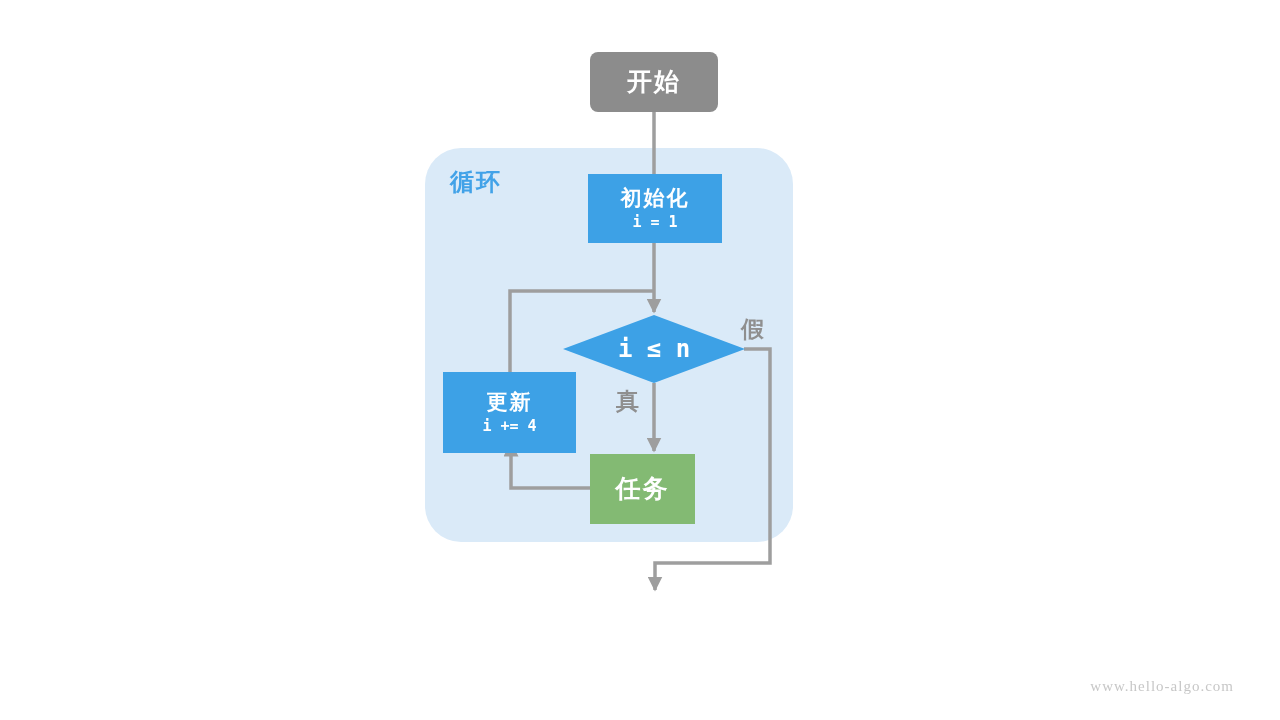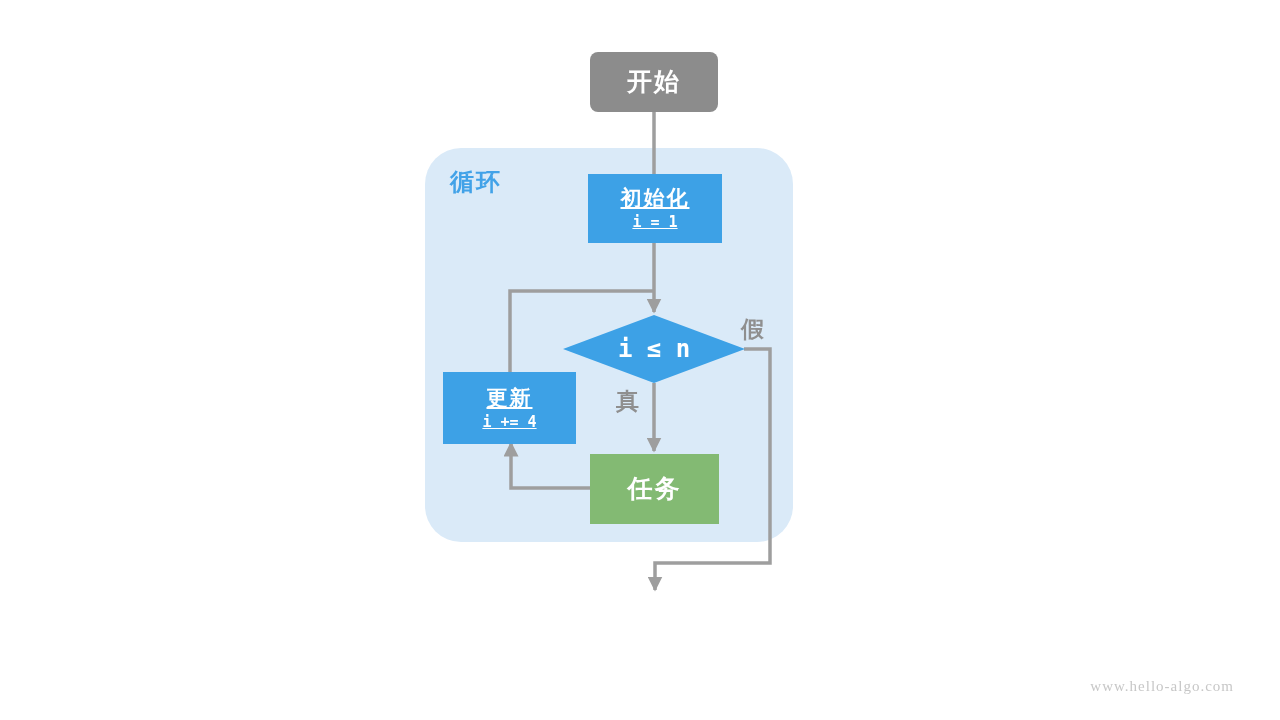--- a/index.html
+++ b/index.html
@@ -20,27 +20,27 @@
   
   #connectors{left:0;top:0;width:1280px;height:720px;pointer-events:none;}
   #connectors path{fill:none;stroke:var(--line);stroke-width:3.5px;}
   #arrowhead path{fill:var(--line);stroke:none;}
   
   .node{
     display:flex;flex-direction:column;align-items:center;justify-content:center;
     color:#fff;text-align:center;line-height:1.25;
   }
   .terminal{background:var(--gray);border-radius:8px;font-size:25px;font-weight:600;letter-spacing:2px;}
-  .process{background:var(--blue);font-weight:600;text-decoration:underline;}
+  .process{background:var(--blue);font-weight:600;}
   .process .cjk{font-size:21px;letter-spacing:2px;}
   .process .code{font-family:"DejaVu Sans Mono","Liberation Mono",monospace;font-size:15px;font-weight:700;margin-top:2px;}
   #start-node{left:590px;top:52px;width:128px;height:60px;}
   #init-node{left:588px;top:174px;width:134px;height:69px;}
-  #update-node{left:443px;top:372px;width:133px;height:72px;}
-  #task-node{left:590px;top:454px;width:129px;height:70px;background:var(--green);font-size:25px;font-weight:600;letter-spacing:2px;}
+  #update-node{left:443px;top:372px;width:133px;height:81px;}
+  #task-node{left:590px;top:454px;width:105px;height:70px;background:var(--green);font-size:25px;font-weight:600;letter-spacing:2px;}
   #end-node{left:589px;top:593px;width:130px;height:59px;}
   #condition-diamond{
     left:563px;top:315px;width:182px;height:68px;background:var(--blue);
     clip-path:polygon(50% 0,100% 50%,50% 100%,0 50%);
     font-family:"DejaVu Sans Mono","Liberation Mono",monospace;
     font-size:24px;font-weight:700;
   }
   .edge-label{font-size:23px;font-weight:700;color:var(--gray-label);letter-spacing:1px;}
   #true-label{left:616px;top:386px;}
   #false-label{left:741px;top:314px;}

